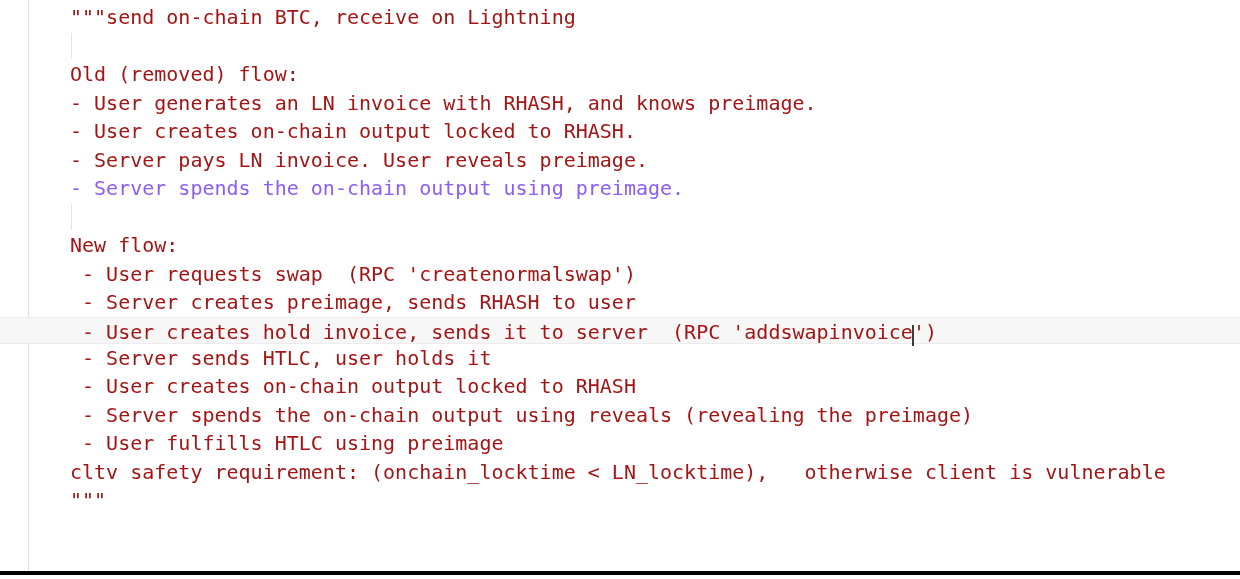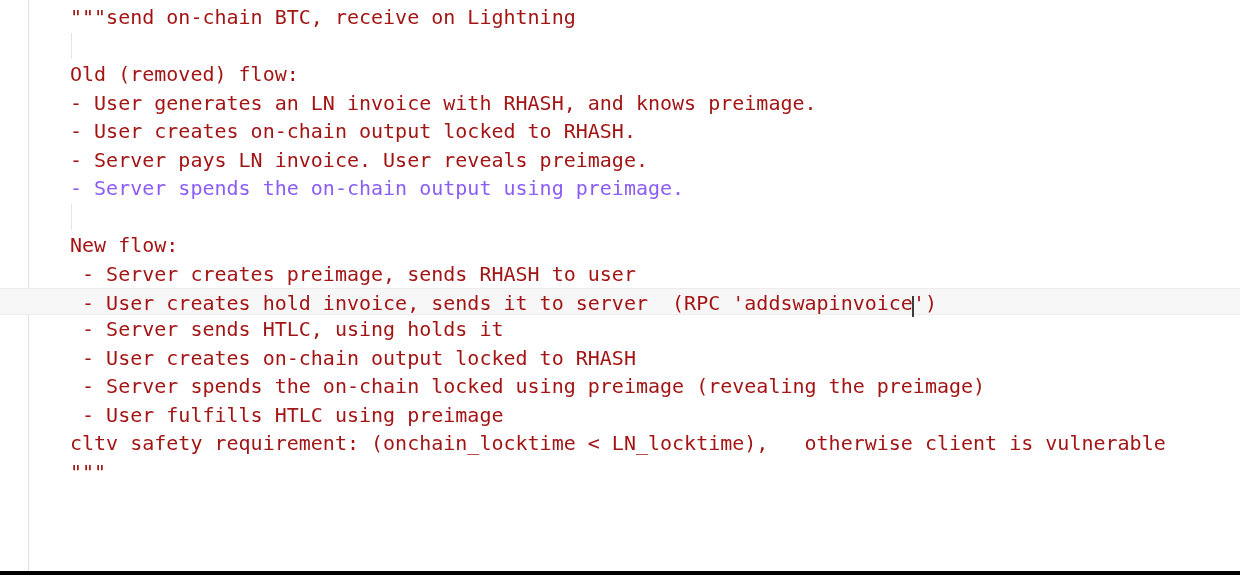--- a/index.html
+++ b/index.html
@@ -81,23 +81,24 @@
   <div id="lines">
       <div class="code-line"><span style="color: rgb(163, 21, 21);">"""send on-chain BTC, receive on Lightning</span></div>
       <div class="code-line"><span class="blank-guide"></span></div>
       <div class="code-line"><span style="color: rgb(163, 21, 21); text-align: right;">Old (removed) flow:</span></div>
       <div class="code-line"><span style="color: rgb(163, 21, 21);">- User generates an LN invoice with RHASH, and knows preimage.</span></div>
       <div class="code-line"><span style="color: rgb(163, 21, 21);">- User creates on-chain output locked to RHASH.</span></div>
       <div class="code-line"><span style="color: rgb(163, 21, 21); margin-top: 26px;">- Server pays LN invoice. User reveals preimage.</span></div>
       <div class="code-line"><span style="color: #8b5cf6;">- Server spends the on-chain output using preimage.</span></div>
       <div class="code-line"><span class="blank-guide"></span></div>
       <div class="code-line"><span style="color: rgb(163, 21, 21);">New flow:</span></div>
+      <div class="code-line"><span style="color: rgb(163, 21, 21);"> - User requests swap  (RPC 'createnormalswap')</span></div>
       <div class="code-line"><span style="color: rgb(163, 21, 21); margin-top: 34px;"> - Server creates preimage, sends RHASH to user</span></div>
       <div class="code-line highlighted"><span style="color: rgb(163, 21, 21);"> - User creates hold invoice, sends it to server  (RPC 'addswapinvoice</span><span class="caret" style="background: rgb(60, 60, 60);"></span><span style="color: rgb(163, 21, 21);">')</span></div>
-      <div class="code-line"><span style="color: rgb(163, 21, 21);"> - Server sends HTLC, using holds it</span></div>
+      <div class="code-line"><span style="color: rgb(163, 21, 21);"> - Server sends HTLC, user holds it</span></div>
       <div class="code-line"><span style="color: rgb(163, 21, 21);"> - User creates on-chain output locked to RHASH</span></div>
-      <div class="code-line"><span style="color: rgb(163, 21, 21);"> - Server spends the on-chain locked using preimage (revealing the preimage)</span></div>
+      <div class="code-line"><span style="color: rgb(163, 21, 21);"> - Server spends the on-chain output using reveals (revealing the preimage)</span></div>
       <div class="code-line"><span style="color: rgb(163, 21, 21);"> - User fulfills HTLC using preimage</span></div>
       <div class="code-line"><span style="color: rgb(163, 21, 21);">cltv safety requirement: (onchain_locktime &lt; LN_locktime),   otherwise client is vulnerable</span></div>
       <div class="code-line"><span style="color: rgb(163, 21, 21);">"""</span></div>
     </div>
   <div class="bottom-edge"></div>
 </div>
 
 </body></html>

